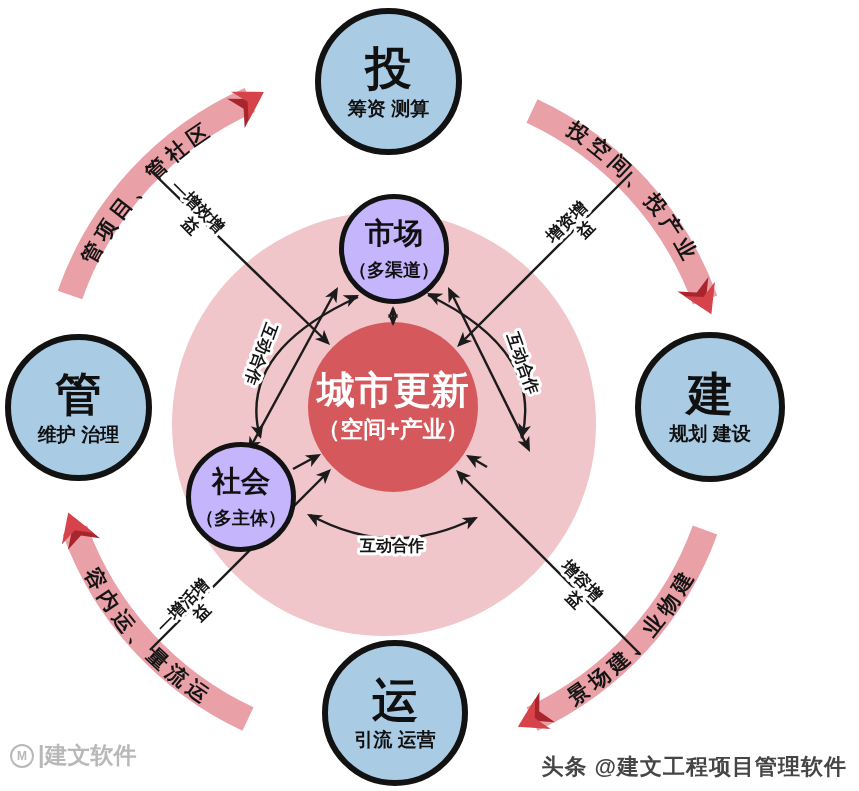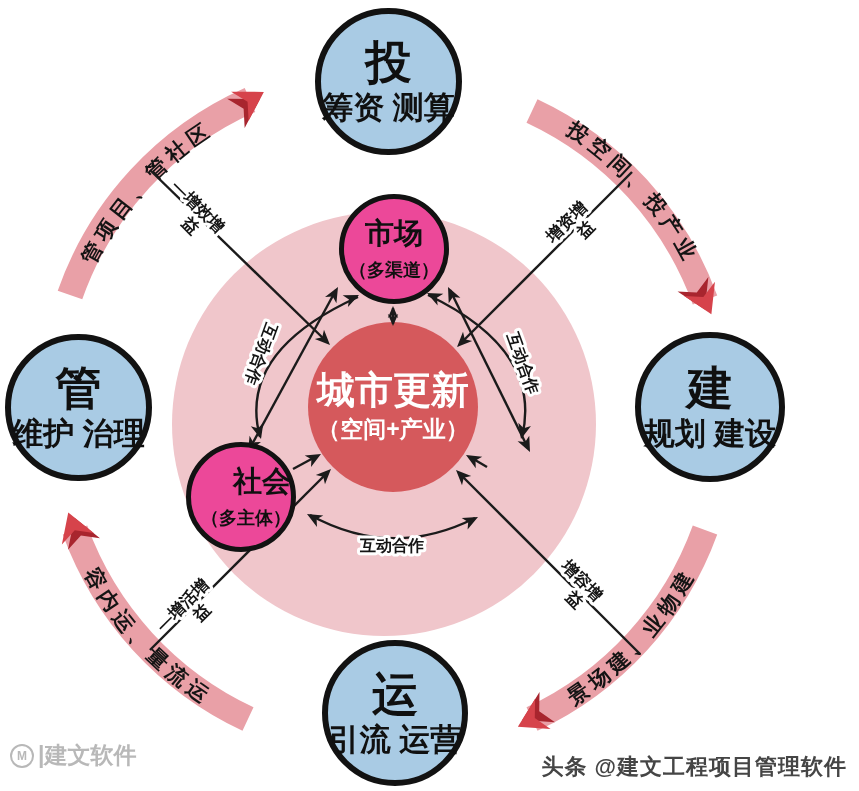--- a/index.html
+++ b/index.html
@@ -12,23 +12,23 @@
   #halo{left:172px;top:212px;width:424px;height:424px;border-radius:50%;background:#f0c6cb;}
   
   #diagram-svg{left:0;top:0;width:859px;height:791px;}
   
   .circle{
     position:absolute;border-radius:50%;box-sizing:border-box;
     display:flex;flex-direction:column;align-items:center;justify-content:center;
     text-align:center;line-height:1.05;
   }
   .blue{background:#a9cbe4;border:6px solid #121212;color:#101010;}
-  .white{background:#ec4899;border:5px solid #121212;color:#101010;gap:10px;}
+  .white{background:#c4b5fd;border:5px solid #121212;color:#101010;gap:10px;}
   .blue .t{font-size:46px;font-weight:bold;}
-  .blue .s{font-size:31px;font-weight:bold;margin-top:6px;white-space:nowrap;}
+  .blue .s{font-size:19px;font-weight:bold;margin-top:6px;white-space:nowrap;}
   .white .t{font-size:29px;font-weight:bold;}
   .white .s{font-size:18px;font-weight:bold;margin-top:2px;white-space:nowrap;}
   
   text{font-family:"Liberation Sans","DejaVu Sans",sans-serif;}
   .arcText{font-size:21px;font-weight:bold;fill:#141414;letter-spacing:5px;}
   .halotxt{paint-order:stroke;stroke:#ffffff;stroke-width:6px;stroke-linejoin:round;fill:#141414;}
   .benefit{font-size:16.5px;font-weight:bold;}
   .interact{font-size:16px;font-weight:bold;}
   .centerTitle{font-size:38px;font-weight:bold;fill:#ffffff;}
   .centerSub{font-size:23px;font-weight:bold;fill:#ffffff;}
@@ -172,21 +172,21 @@
   </div>
   <div class="circle blue" style="left:5px;top:334px;width:147px;height:147px;">
     <div class="t">管</div>
     <div class="s">维护 治理</div>
   </div>
 
   <div class="circle white" style="left:339px;top:194px;width:110px;height:110px;">
     <div class="t">市场</div>
     <div class="s">（多渠道）</div>
   </div>
-  <div class="circle white" style="left:186px;top:442px;width:110px;height:110px;align-items:flex-end;">
+  <div class="circle white" style="left:186px;top:442px;width:110px;height:110px;">
     <div class="t">社会</div>
     <div class="s">（多主体）</div>
   </div>
 
   <div id="watermark" class="abs">
     <span class="logo">M</span>
     <span>|建文软件</span>
   </div>
   <div id="credit" class="abs">头条 @建文工程项目管理软件</div>
 

